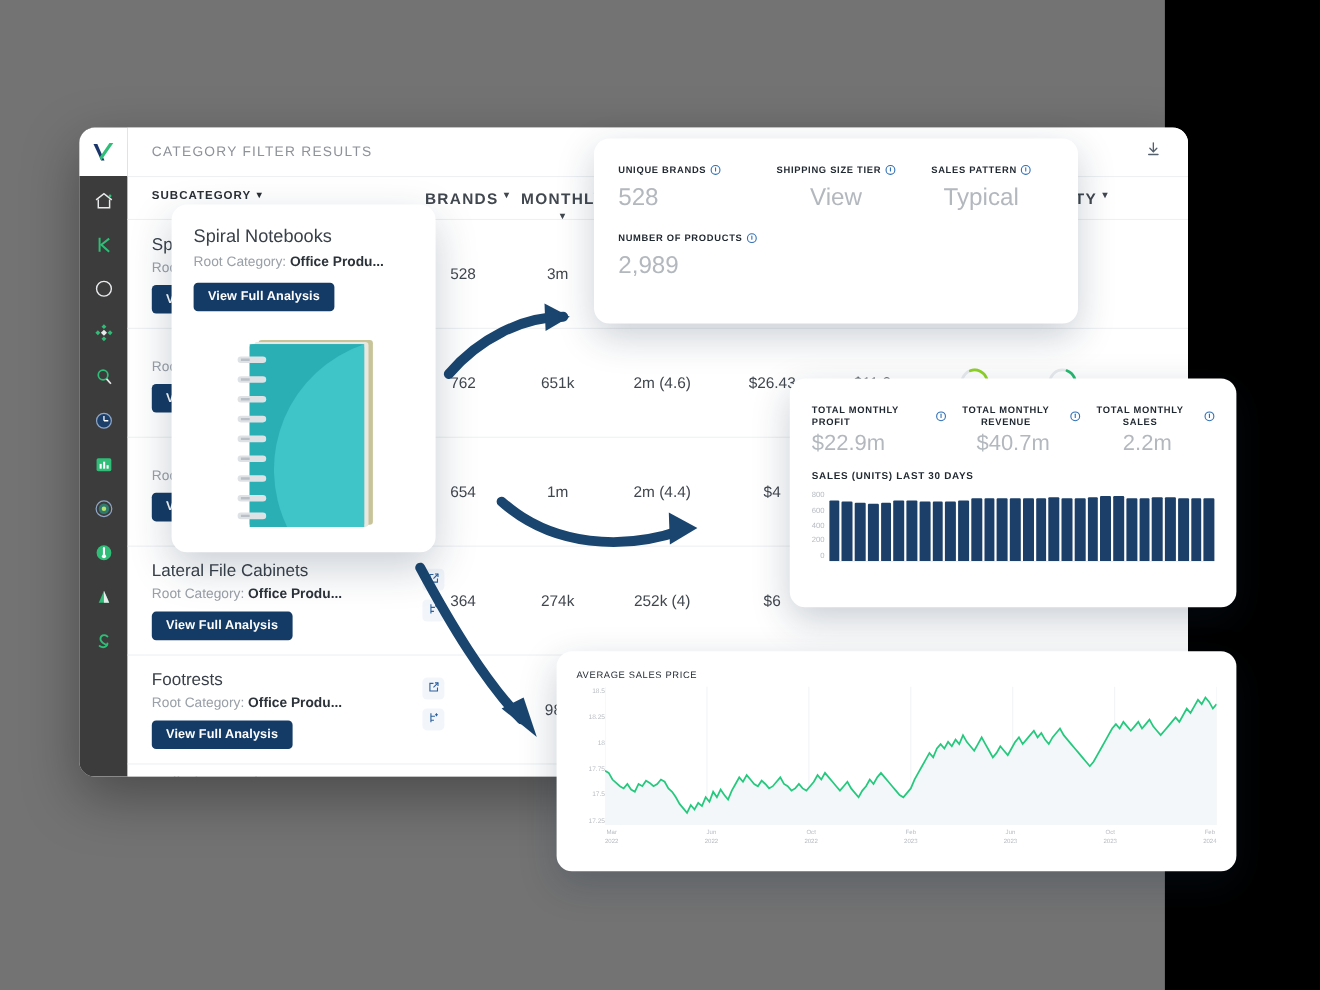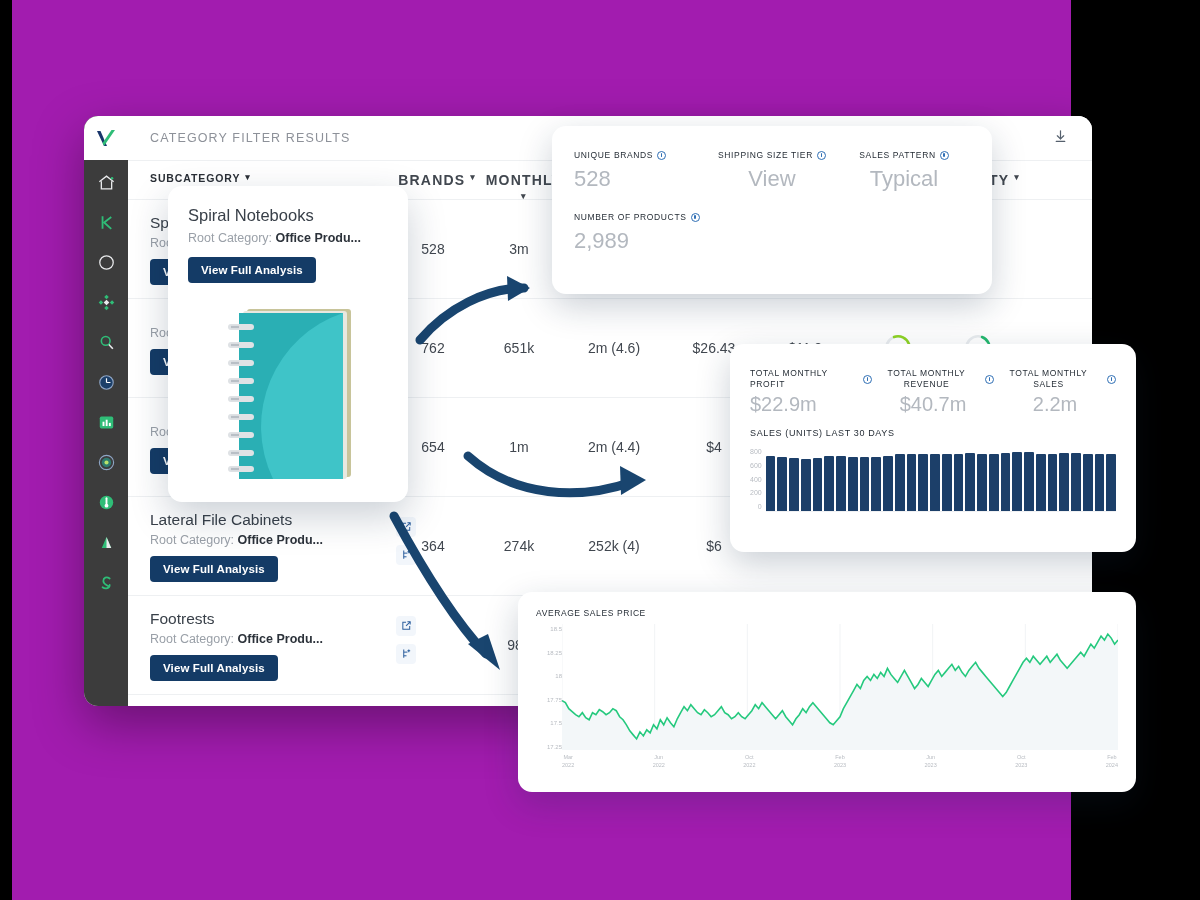--- a/index.html
+++ b/index.html
@@ -2,21 +2,21 @@
 <html><head>
 <meta charset="utf-8">
 <style>
   * { box-sizing: border-box; margin: 0; padding: 0; }
   html, body {
     width: 1200px; height: 900px;
     background: #000;
     font-family: "Liberation Sans", sans-serif;
     overflow: hidden;
   }
-  #stage { position: relative; width: 1059px; height: 900px; background:#a21caf;margin-left:12px; }
+  #stage { position: relative; width: 1059px; height: 900px; background:#737373; }
 
   
   .app-window {
     position: absolute; left: 72px; top: 116px;
     width: 1008px; height: 590px;
     background: #ffffff;
     border-radius: 14px 14px 14px 14px;
     overflow: hidden;
     box-shadow: 0 18px 50px rgba(0,0,0,.35);
   }
@@ -106,42 +106,42 @@
   
   .panel {
     position: absolute; background: #fff; border-radius: 14px;
     box-shadow: 0 12px 34px rgba(20,40,70,.22);
   }
   #panel-attrs { left: 540px; top: 126px; width: 440px; height: 168px; padding: 18px 22px 16px; }
   .attr-grid { display:grid; grid-template-columns: 1fr 1fr 1fr; row-gap: 14px; }
   .attr { text-align: center; }
   .attr:first-child, .attr:nth-child(4) { text-align: left; }
   .attr-label {
-    font-size: 8.5px; font-weight: 400; letter-spacing: .075em; color: #1f2730;
+    font-size: 8.5px; font-weight: 700; letter-spacing: .075em; color: #1f2730;
     text-transform: uppercase; display:inline-flex; align-items:center; gap:4px;
     line-height: 1.3;
   }
   .attr-val { font-size: 22px; color: #b3b8bf; font-weight: 400; margin-top: 4px; }
   .info-dot {
     width: 9px; height: 9px; border-radius: 50%;
     border: 1.4px solid #2f6fb5; display:inline-block; position: relative; flex: none;
   }
   .info-dot::after {
     content:""; position:absolute; left:2.6px; top:1.4px; width:1.4px; height:4px;
     background:#2f6fb5; border-radius:1px;
   }
 
   
   #panel-monthly { left: 718px; top: 344px; width: 406px; height: 208px; padding: 18px 20px 14px; }
   .mm-grid { display:grid; grid-template-columns: 1fr 1fr 1fr; }
   .mm { text-align: center; }
   .mm:first-child { text-align: left; }
   .mm-val { font-size: 20px; color: #b3b8bf; margin-top: 3px; }
   .bars-title {
-    font-size: 9px; font-weight: 400; letter-spacing: .07em; color: #1f2730;
+    font-size: 9px; font-weight: 700; letter-spacing: .07em; color: #1f2730;
     text-transform: uppercase; margin: 12px 0 4px;
   }
   .bars-wrap { display:flex; align-items:flex-end; height: 70px; }
   .bars-axis {
     display:flex; flex-direction:column; justify-content:space-between;
     height: 64px; margin-right: 4px; padding-bottom: 2px;
   }
   .bars-axis span { font-size: 7px; color: #b8bcc2; text-align:right; line-height:1; }
   .bars { flex:1; display:flex; align-items:flex-end; gap: 2px; height: 64px;
           border-bottom: 1px solid #f0f1f3; }

